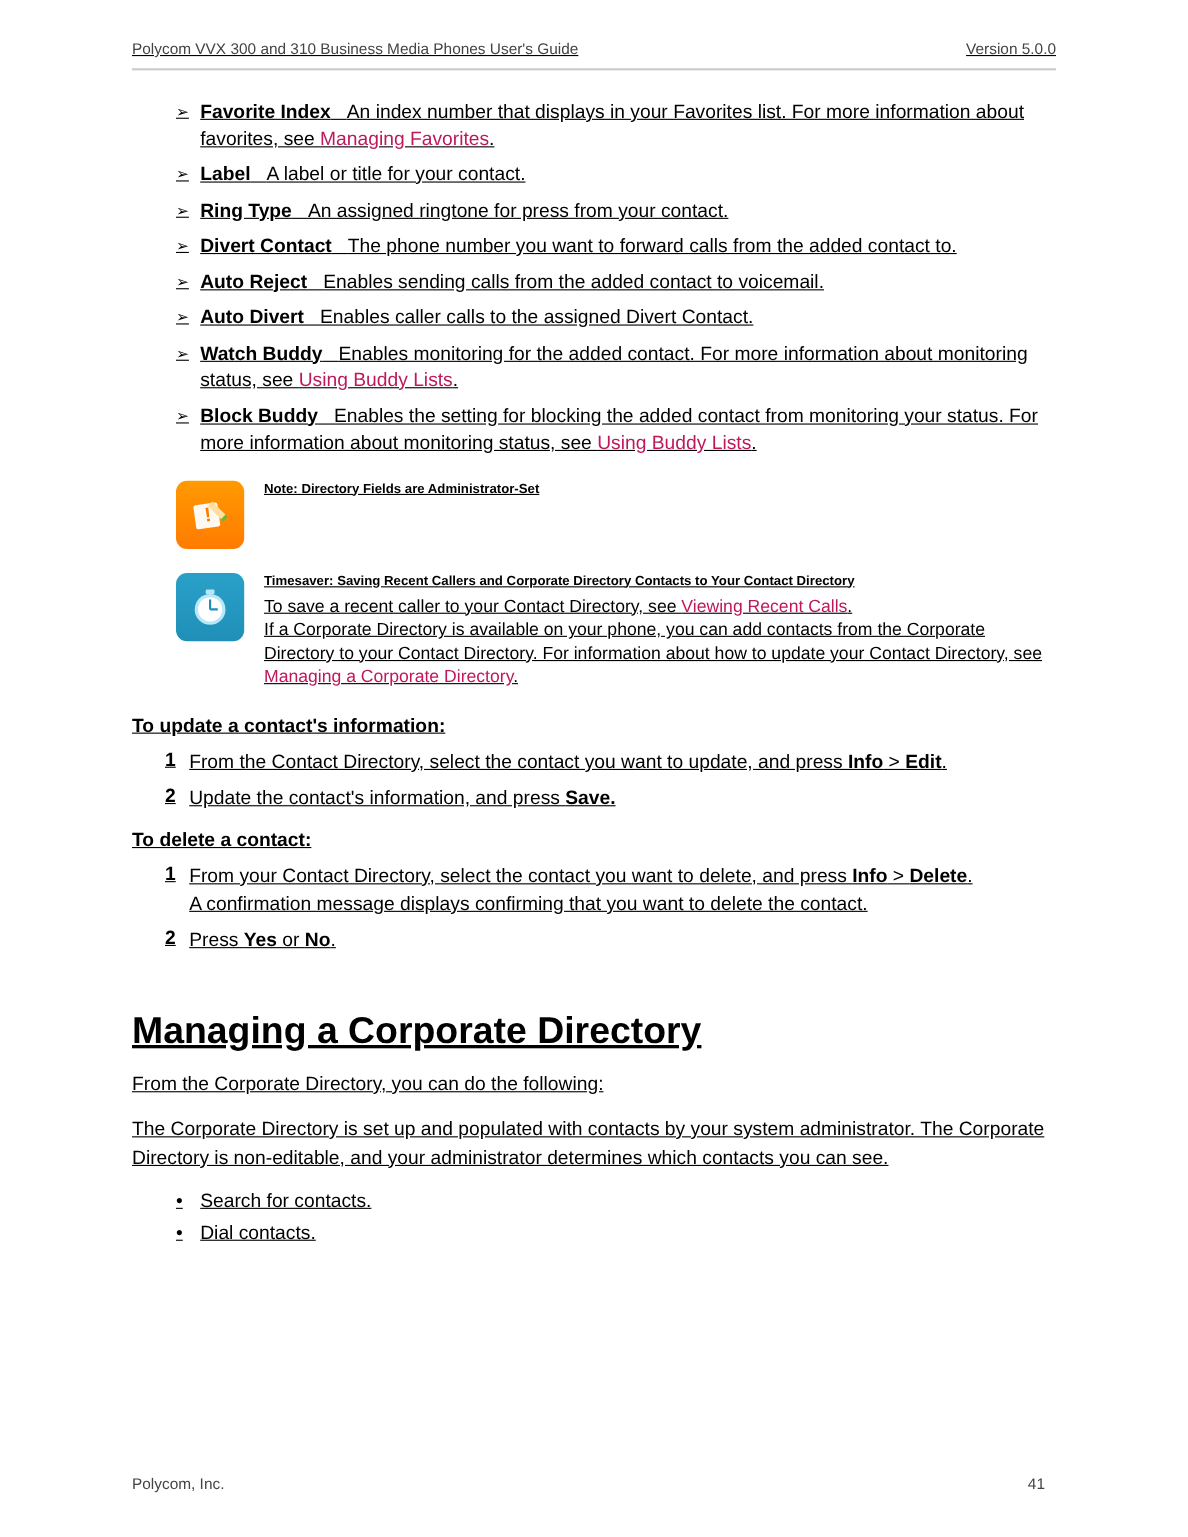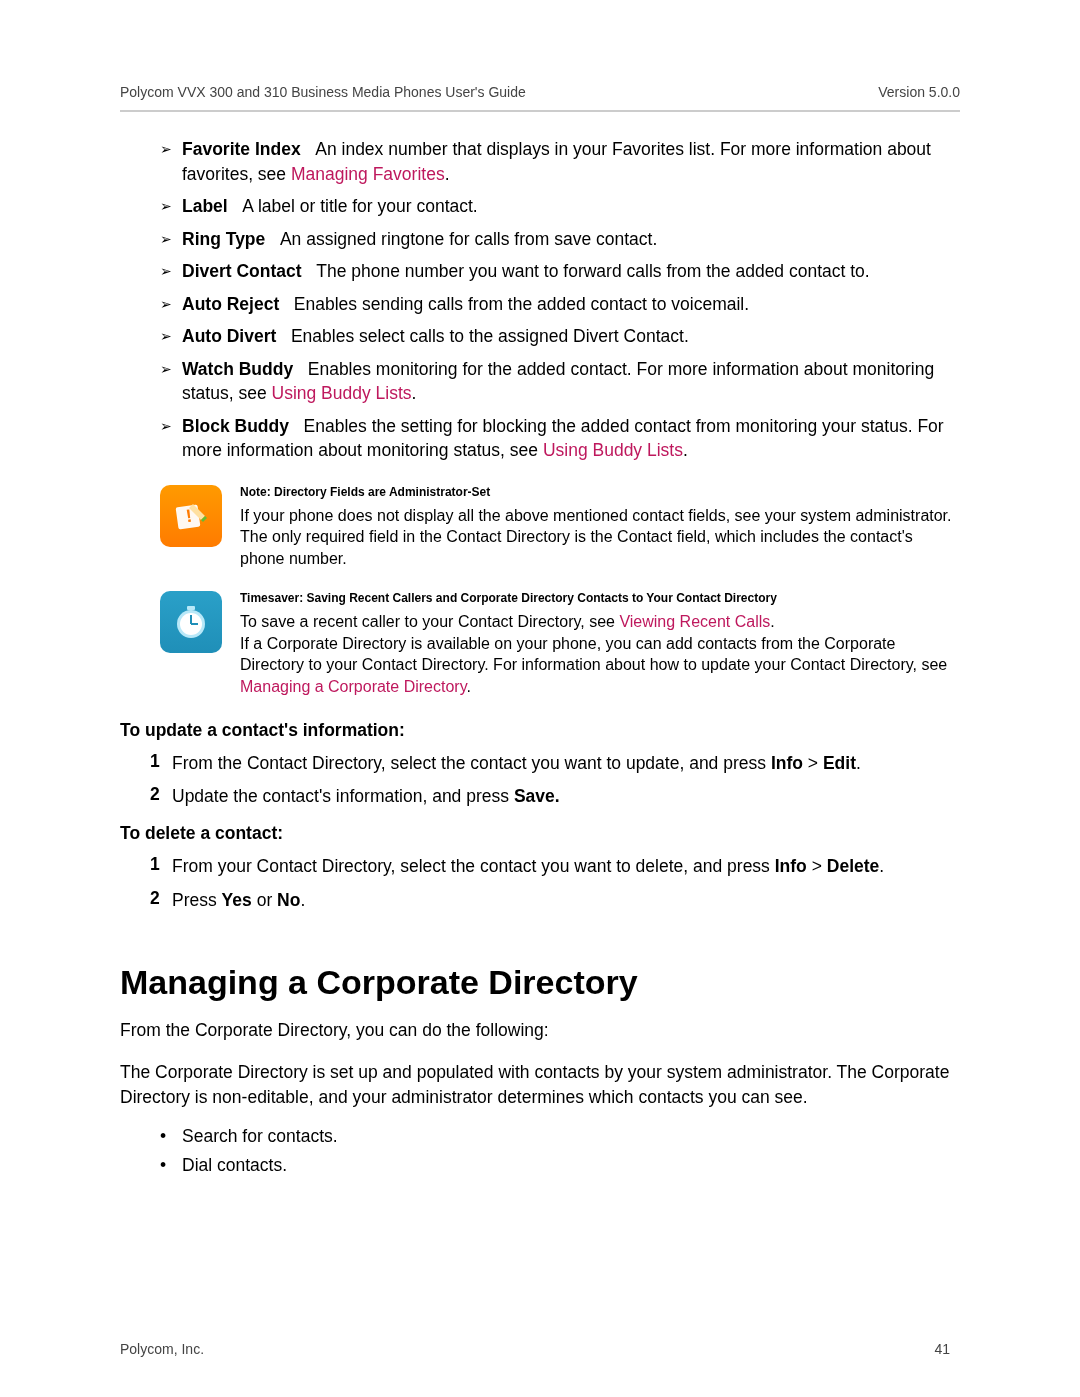--- a/index.html
+++ b/index.html
@@ -6,23 +6,24 @@
     margin: 0;
     padding: 0;
     font-family: Arial, Helvetica, sans-serif;
     background: #fff;
     color: #000;
   }
   .page {
     width: 1080px;
     min-height: 1397px;
     margin: 0 auto;
-    padding: 84px 120px 40px 120px;
+    padding: 36px 120px 40px 120px;
     box-sizing: border-box;
     position: relative;
+    text-decoration: underline;
   }
   .header-row {
     display: flex;
     justify-content: space-between;
     font-size: 14px;
     color: #444;
     padding-bottom: 10px;
   }
   .header-rule {
     border: none;
@@ -159,39 +160,39 @@
     </div>
     <div class="bullet-item">
       <span class="bullet-glyph">➢</span>
       <span class="bullet-body">
         <span class="term">Label</span>&nbsp;&nbsp;&nbsp;<span>A label or title for your contact.</span>
       </span>
     </div>
     <div class="bullet-item">
       <span class="bullet-glyph">➢</span>
       <span class="bullet-body">
-        <span class="term">Ring Type</span>&nbsp;&nbsp;&nbsp;<span>An assigned ringtone for calls from save contact.</span>
+        <span class="term">Ring Type</span>&nbsp;&nbsp;&nbsp;<span>An assigned ringtone for press from your contact.</span>
       </span>
     </div>
     <div class="bullet-item">
       <span class="bullet-glyph">➢</span>
       <span class="bullet-body">
         <span class="term">Divert Contact</span>&nbsp;&nbsp;&nbsp;<span>The phone number you want to forward calls from the added contact to.</span>
       </span>
     </div>
     <div class="bullet-item">
       <span class="bullet-glyph">➢</span>
       <span class="bullet-body">
         <span class="term">Auto Reject</span>&nbsp;&nbsp;&nbsp;<span>Enables sending calls from the added contact to voicemail.</span>
       </span>
     </div>
     <div class="bullet-item">
       <span class="bullet-glyph">➢</span>
       <span class="bullet-body">
-        <span class="term">Auto Divert</span>&nbsp;&nbsp;&nbsp;<span>Enables select calls to the assigned Divert Contact.</span>
+        <span class="term">Auto Divert</span>&nbsp;&nbsp;&nbsp;<span>Enables caller calls to the assigned Divert Contact.</span>
       </span>
     </div>
     <div class="bullet-item">
       <span class="bullet-glyph">➢</span>
       <span class="bullet-body">
         <span class="term">Watch Buddy</span>&nbsp;&nbsp;&nbsp;<span>Enables monitoring for the added contact. For more information about monitoring status, see </span><a class="link">Using Buddy Lists</a><span>.</span>
       </span>
     </div>
     <div class="bullet-item">
       <span class="bullet-glyph">➢</span>
@@ -205,21 +206,20 @@
     <div class="icon-box icon-note">
       <svg width="40" height="40" viewBox="0 0 40 40">
         <rect x="6" y="10" width="22" height="22" rx="2" fill="#fff" opacity="0.95" transform="rotate(-8 17 21)"></rect>
         <path d="M22 8 L34 20 L30 24 L18 12 Z" fill="#ffe0a0"></path>
         <path d="M30 24 L34 20 L36 22 L32 26 Z" fill="#6b3"></path>
         <text x="15" y="26" font-size="18" font-weight="bold" fill="#ff7b00" transform="rotate(-8 17 21)">!</text>
       </svg>
     </div>
     <div>
       <div class="callout-title">Note: Directory Fields are Administrator-Set</div>
-      <div class="callout-text">If your phone does not display all the above mentioned contact fields, see your system administrator. The only required field in the Contact Directory is the Contact field, which includes the contact's phone number.</div>
     </div>
   </div>
 
   <div class="callout">
     <div class="icon-box icon-timesaver">
       <svg width="40" height="40" viewBox="0 0 40 40">
         <circle cx="20" cy="22" r="14" fill="#b8e8f8"></circle>
         <circle cx="20" cy="22" r="11" fill="#fff"></circle>
         <rect x="16" y="4" width="8" height="4" rx="1" fill="#b8e8f8"></rect>
         <line x1="20" y1="22" x2="20" y2="13" stroke="#1f8fb8" stroke-width="2"></line>
@@ -250,20 +250,21 @@
       </span>
     </div>
   </div>
 
   <div class="sub-head">To delete a contact:</div>
   <div class="num-list">
     <div class="num-item">
       <span class="num-n">1</span>
       <span class="num-body">
         <span>From your Contact Directory, select the contact you want to delete, and press </span><b>Info</b><span> &gt; </span><b>Delete</b><span>.</span><br>
+        <span>A confirmation message displays confirming that you want to delete the contact.</span>
       </span>
     </div>
     <div class="num-item">
       <span class="num-n">2</span>
       <span class="num-body">
         <span>Press </span><b>Yes</b><span> or </span><b>No</b><span>.</span>
       </span>
     </div>
   </div>
 

